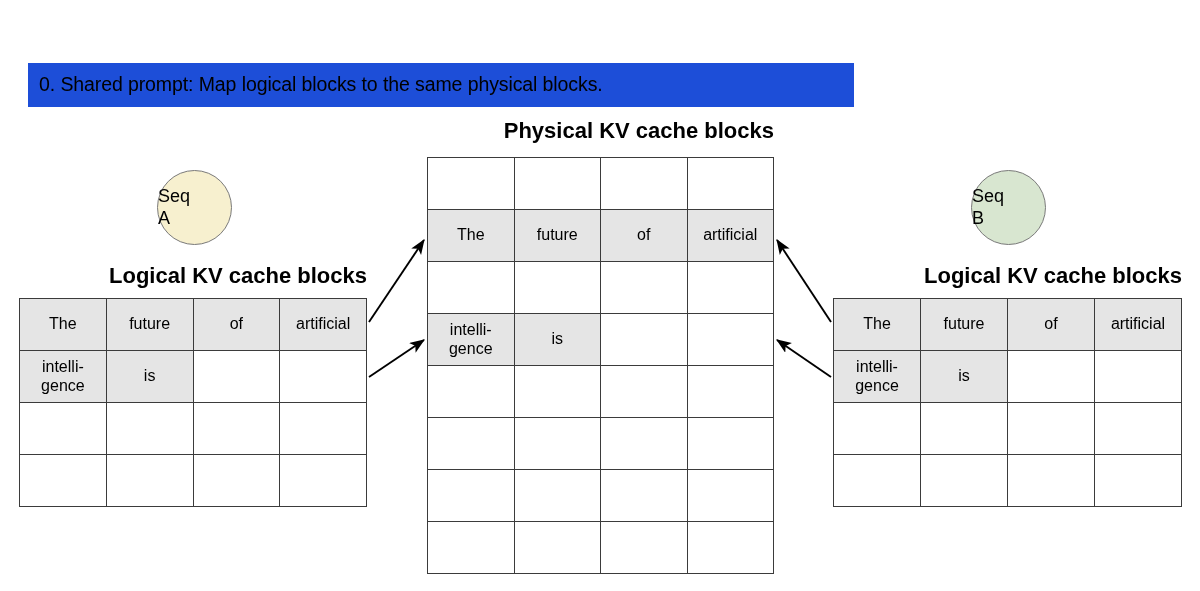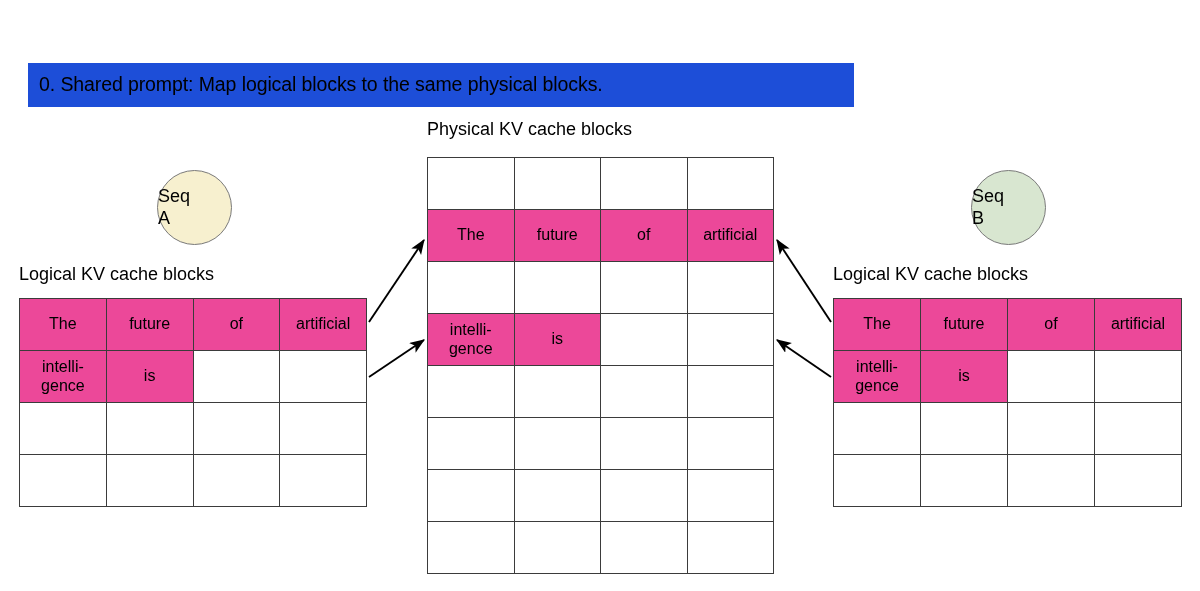--- a/index.html
+++ b/index.html
@@ -32,24 +32,25 @@
     padding-left: 11px;
     font-size: 19.5px;
     line-height: 1;
     letter-spacing: -0.1px;
     white-space: nowrap;
   }
 
   
   .caption {
     position: absolute;
-    font-size: 18px;
+    font-size: 22px;
     line-height: 1;
     white-space: nowrap;
-    text-align: left;
+    text-align: right;
+    font-weight: bold;
   }
   #physical-caption { left: 427px; top: 120px; width: 347px; }
   #left-caption     { left: 19px;  top: 265px; width: 348px; }
   #right-caption    { left: 833px; top: 265px; width: 349px; }
 
   
   .seq-circle {
     position: absolute;
     width: 73px;
     height: 73px;
@@ -73,21 +74,21 @@
   .kv-table td {
     border: 1.6px solid #3b3b3b;
     text-align: center;
     vertical-align: middle;
     font-size: 16px;
     line-height: 1.16;
     padding: 0;
     background: #ffffff;
     word-break: break-word;
   }
-  .kv-table td.filled { background: #ec4899; }
+  .kv-table td.filled { background: #e5e5e5; }
 
   #left-table  { left: 19px;  top: 298px; width: 348px; }
   #right-table { left: 833px; top: 298px; width: 349px; }
   #left-table td, #right-table td { height: 51px; }
 
   #physical-table { left: 427px; top: 157px; width: 347px; }
   #physical-table td { height: 51px; }
 
   
   #arrow-layer {

